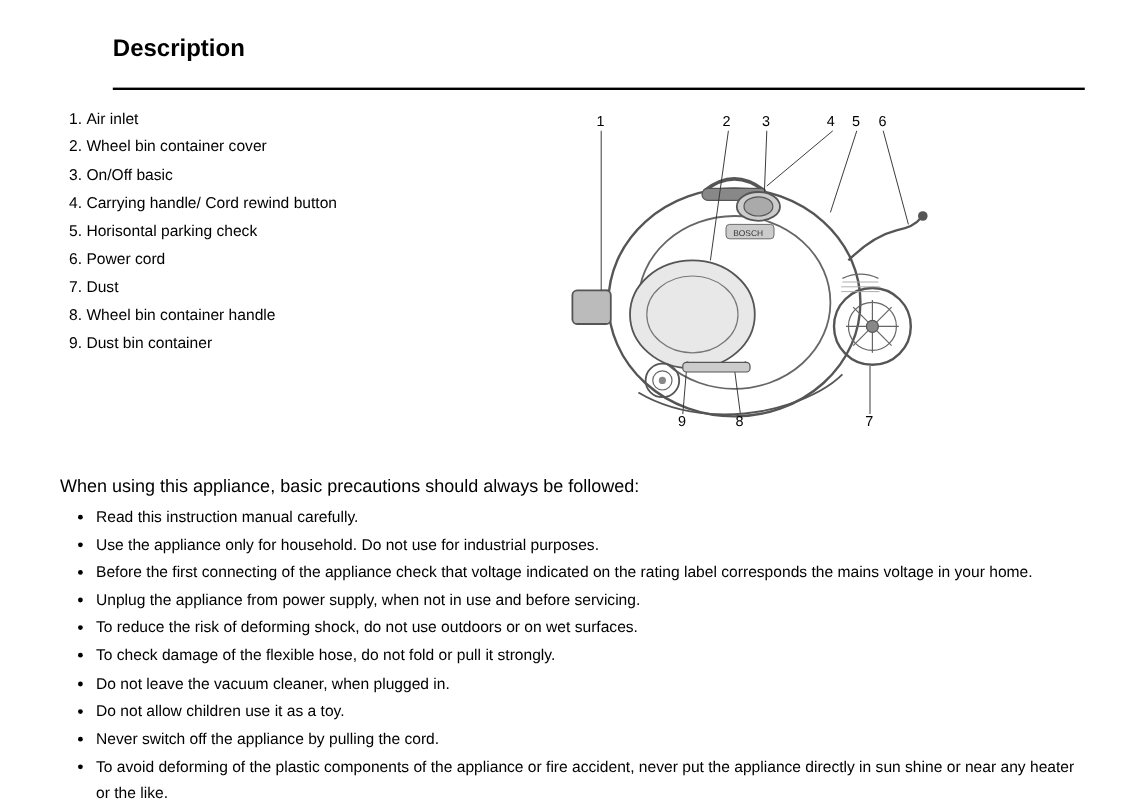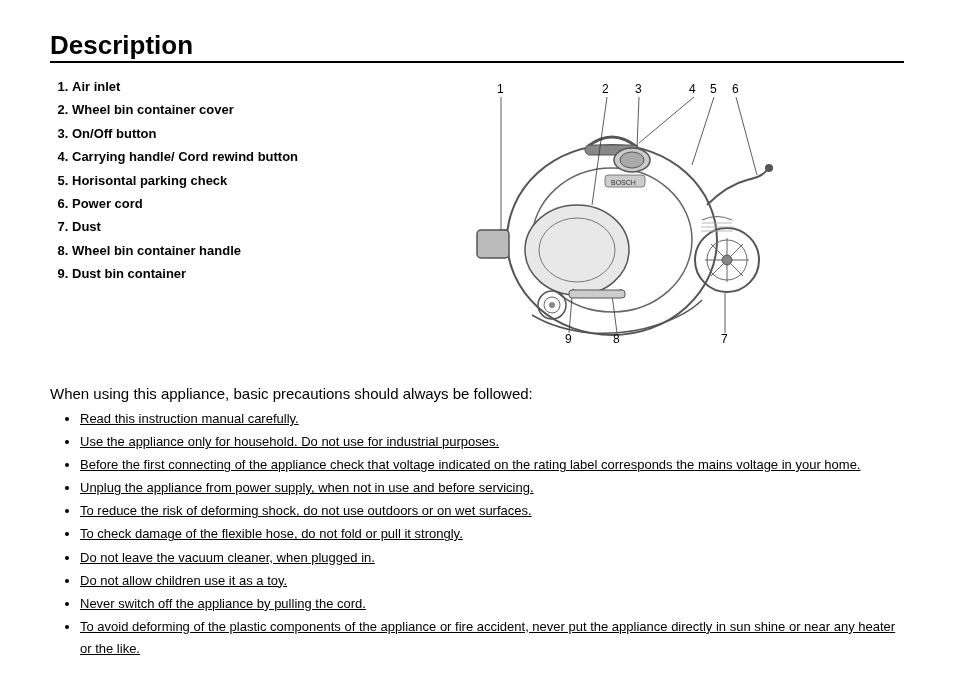--- a/index.html
+++ b/index.html
@@ -8,42 +8,42 @@
       font-family: Arial, Helvetica, sans-serif;
       font-size: 13px;
       color: #000;
       width: 954px;
       min-height: 675px;
       padding: 30px 50px 30px 50px;
     }
 
     
     .section-title {
-      font-size: 26px;
+      font-size: 20px;
       font-weight: bold;
       border-bottom: 2px solid #000;
-      padding-bottom: 0;
+      padding-bottom: 20px;
       margin-bottom: 12px;
+      margin-left: 44px;
     }
 
     .description-content {
       display: flex;
       gap: 20px;
       margin-bottom: 30px;
     }
 
     .parts-list {
       flex: 0 0 280px;
     }
 
     .parts-list ol {
       padding-left: 22px;
       line-height: 1.8;
       font-size: 13px;
-      font-weight: bold;
     }
 
     .vacuum-diagram {
       flex: 1;
       position: relative;
       min-height: 260px;
       display: flex;
       justify-content: center;
       align-items: flex-start;
       padding-top: 0px;
@@ -70,39 +70,38 @@
 
     .bullet-list {
       list-style: disc;
       padding-left: 30px;
       line-height: 1.7;
       font-size: 13px;
     }
 
     .bullet-list li {
       margin-bottom: 1px;
-      text-decoration: underline;
     }
 
     
     svg {
       overflow: visible;
     }
   </style>
 </head>
 <body>
 
 <h1 class="section-title">Description</h1>
 
 <div class="description-content">
   <div class="parts-list">
     <ol>
       <li>Air inlet</li>
       <li>Wheel bin container cover</li>
-      <li>On/Off button</li>
+      <li>On/Off basic</li>
       <li>Carrying handle/ Cord rewind button</li>
       <li>Horisontal parking check</li>
       <li>Power cord</li>
       <li>Dust</li>
       <li>Wheel bin container handle</li>
       <li>Dust bin container</li>
     </ol>
   </div>
 
   <div class="vacuum-diagram">

